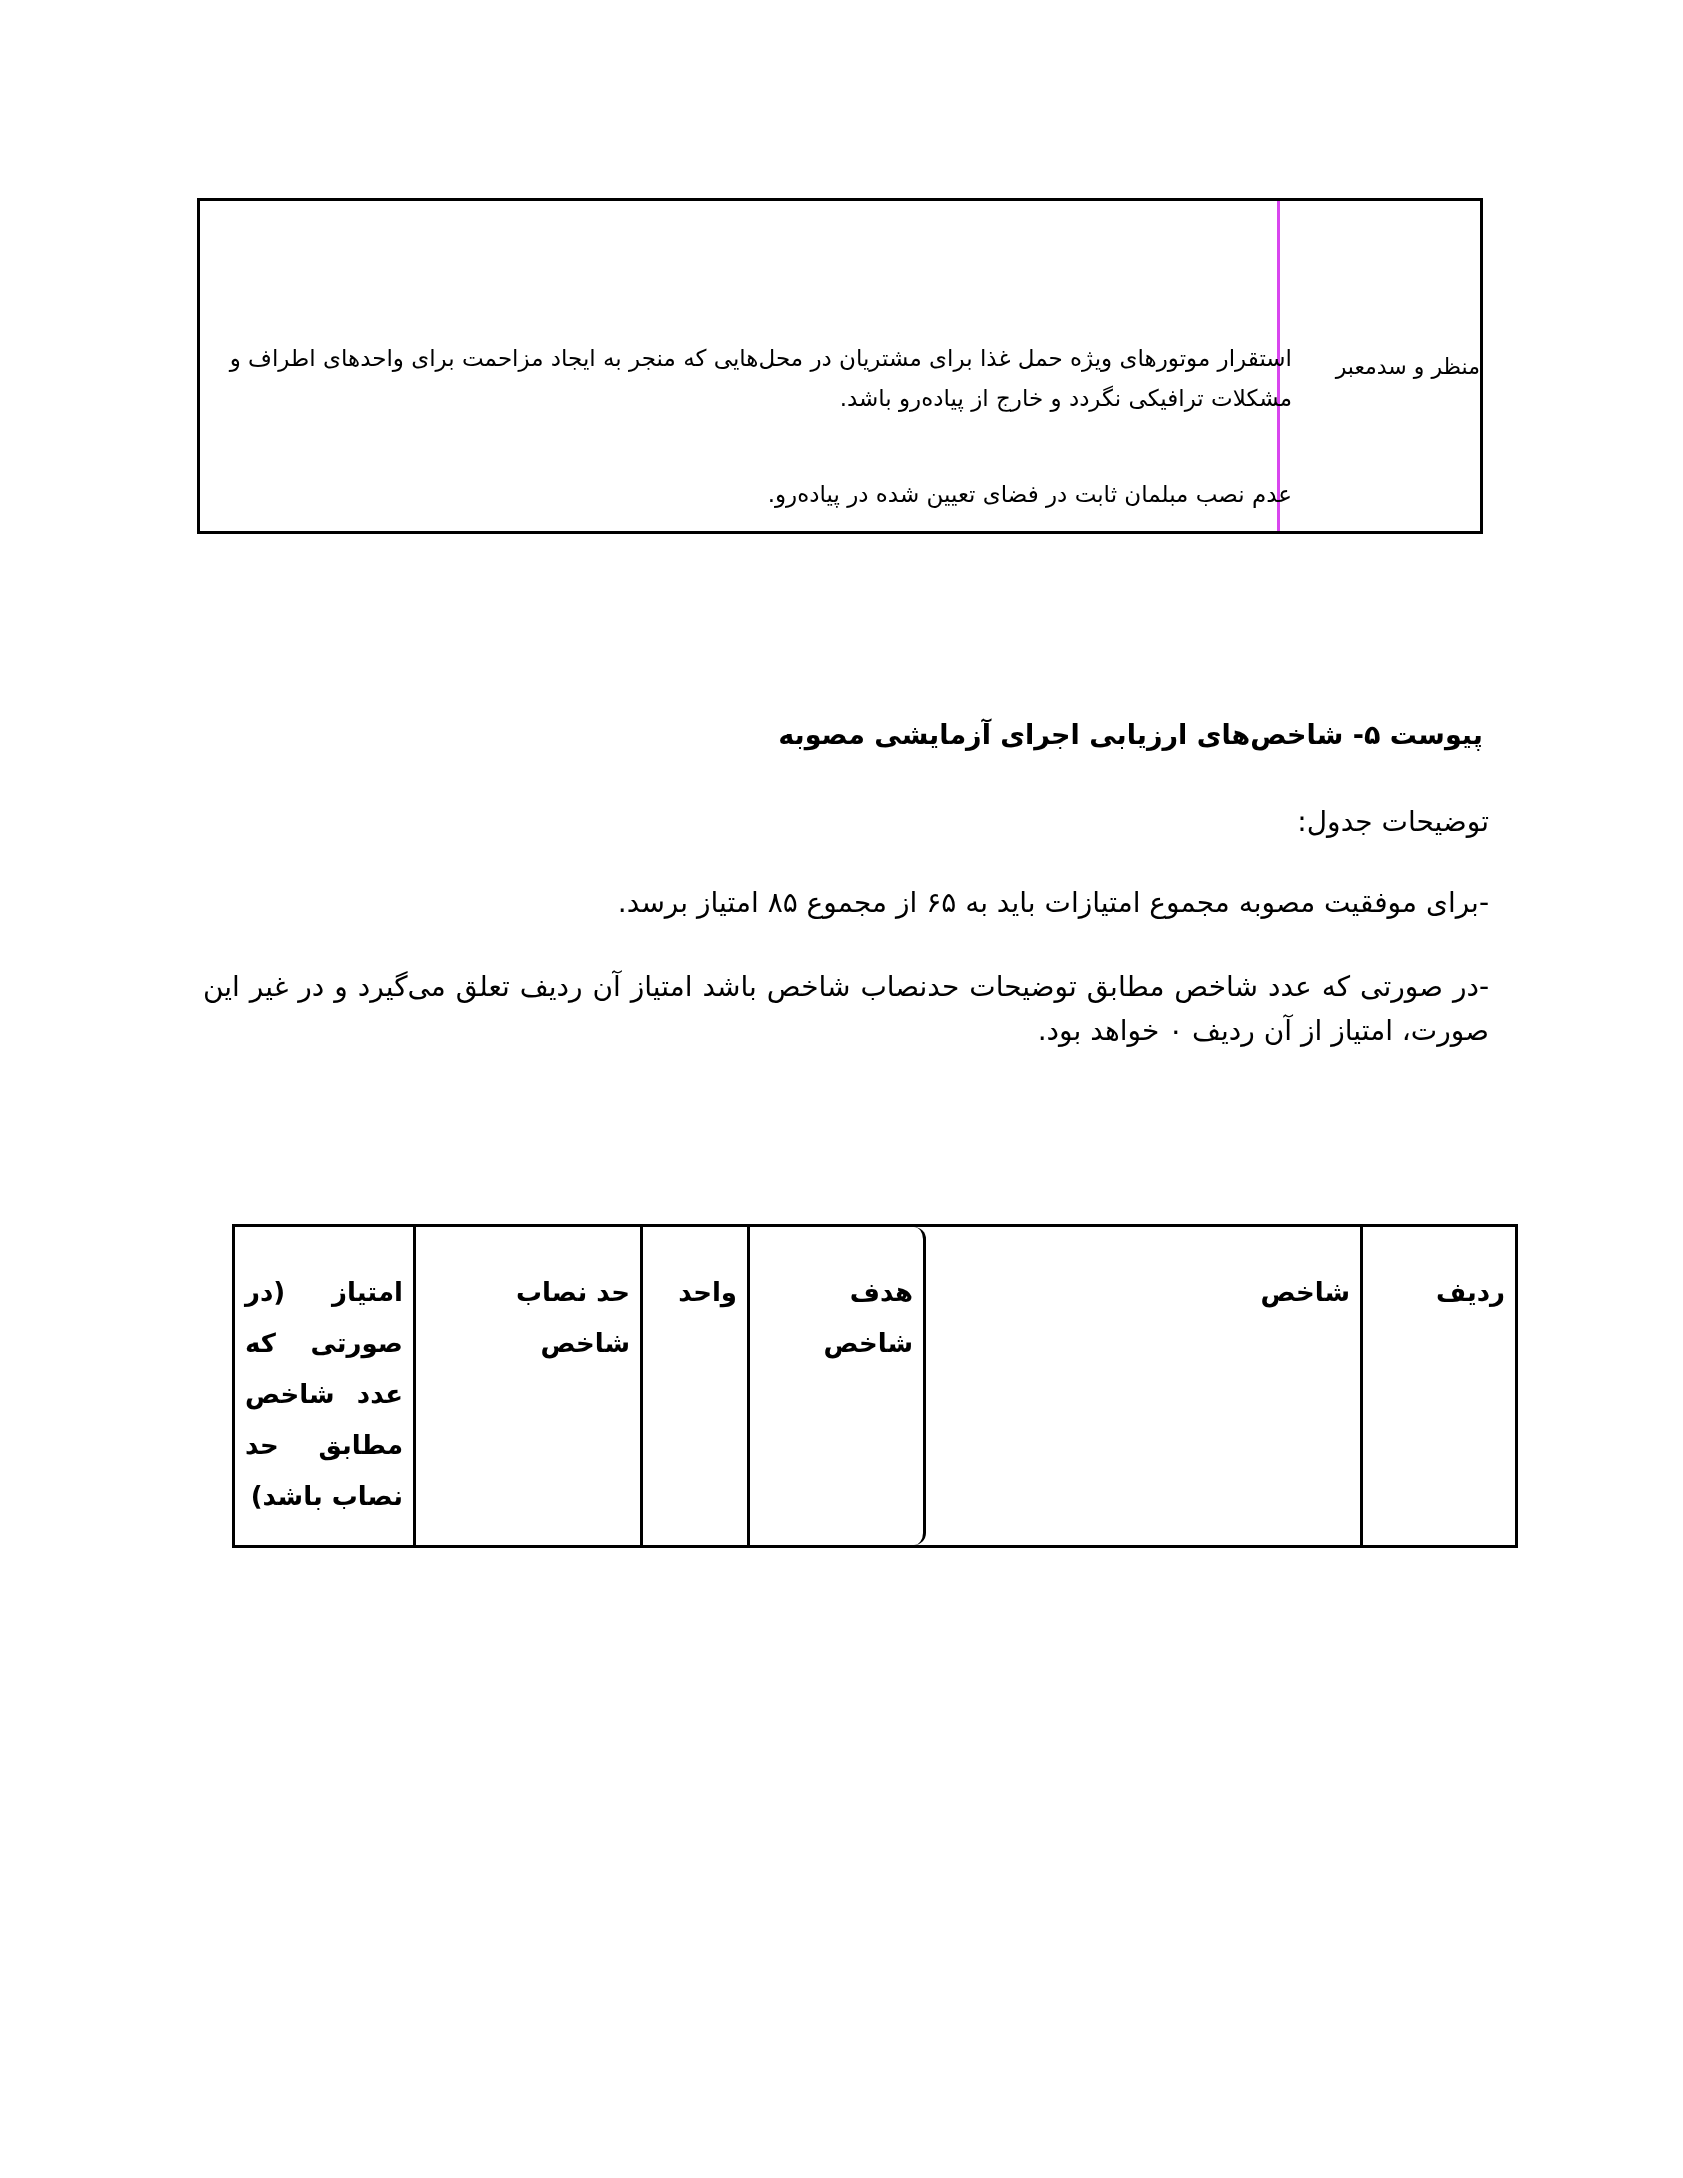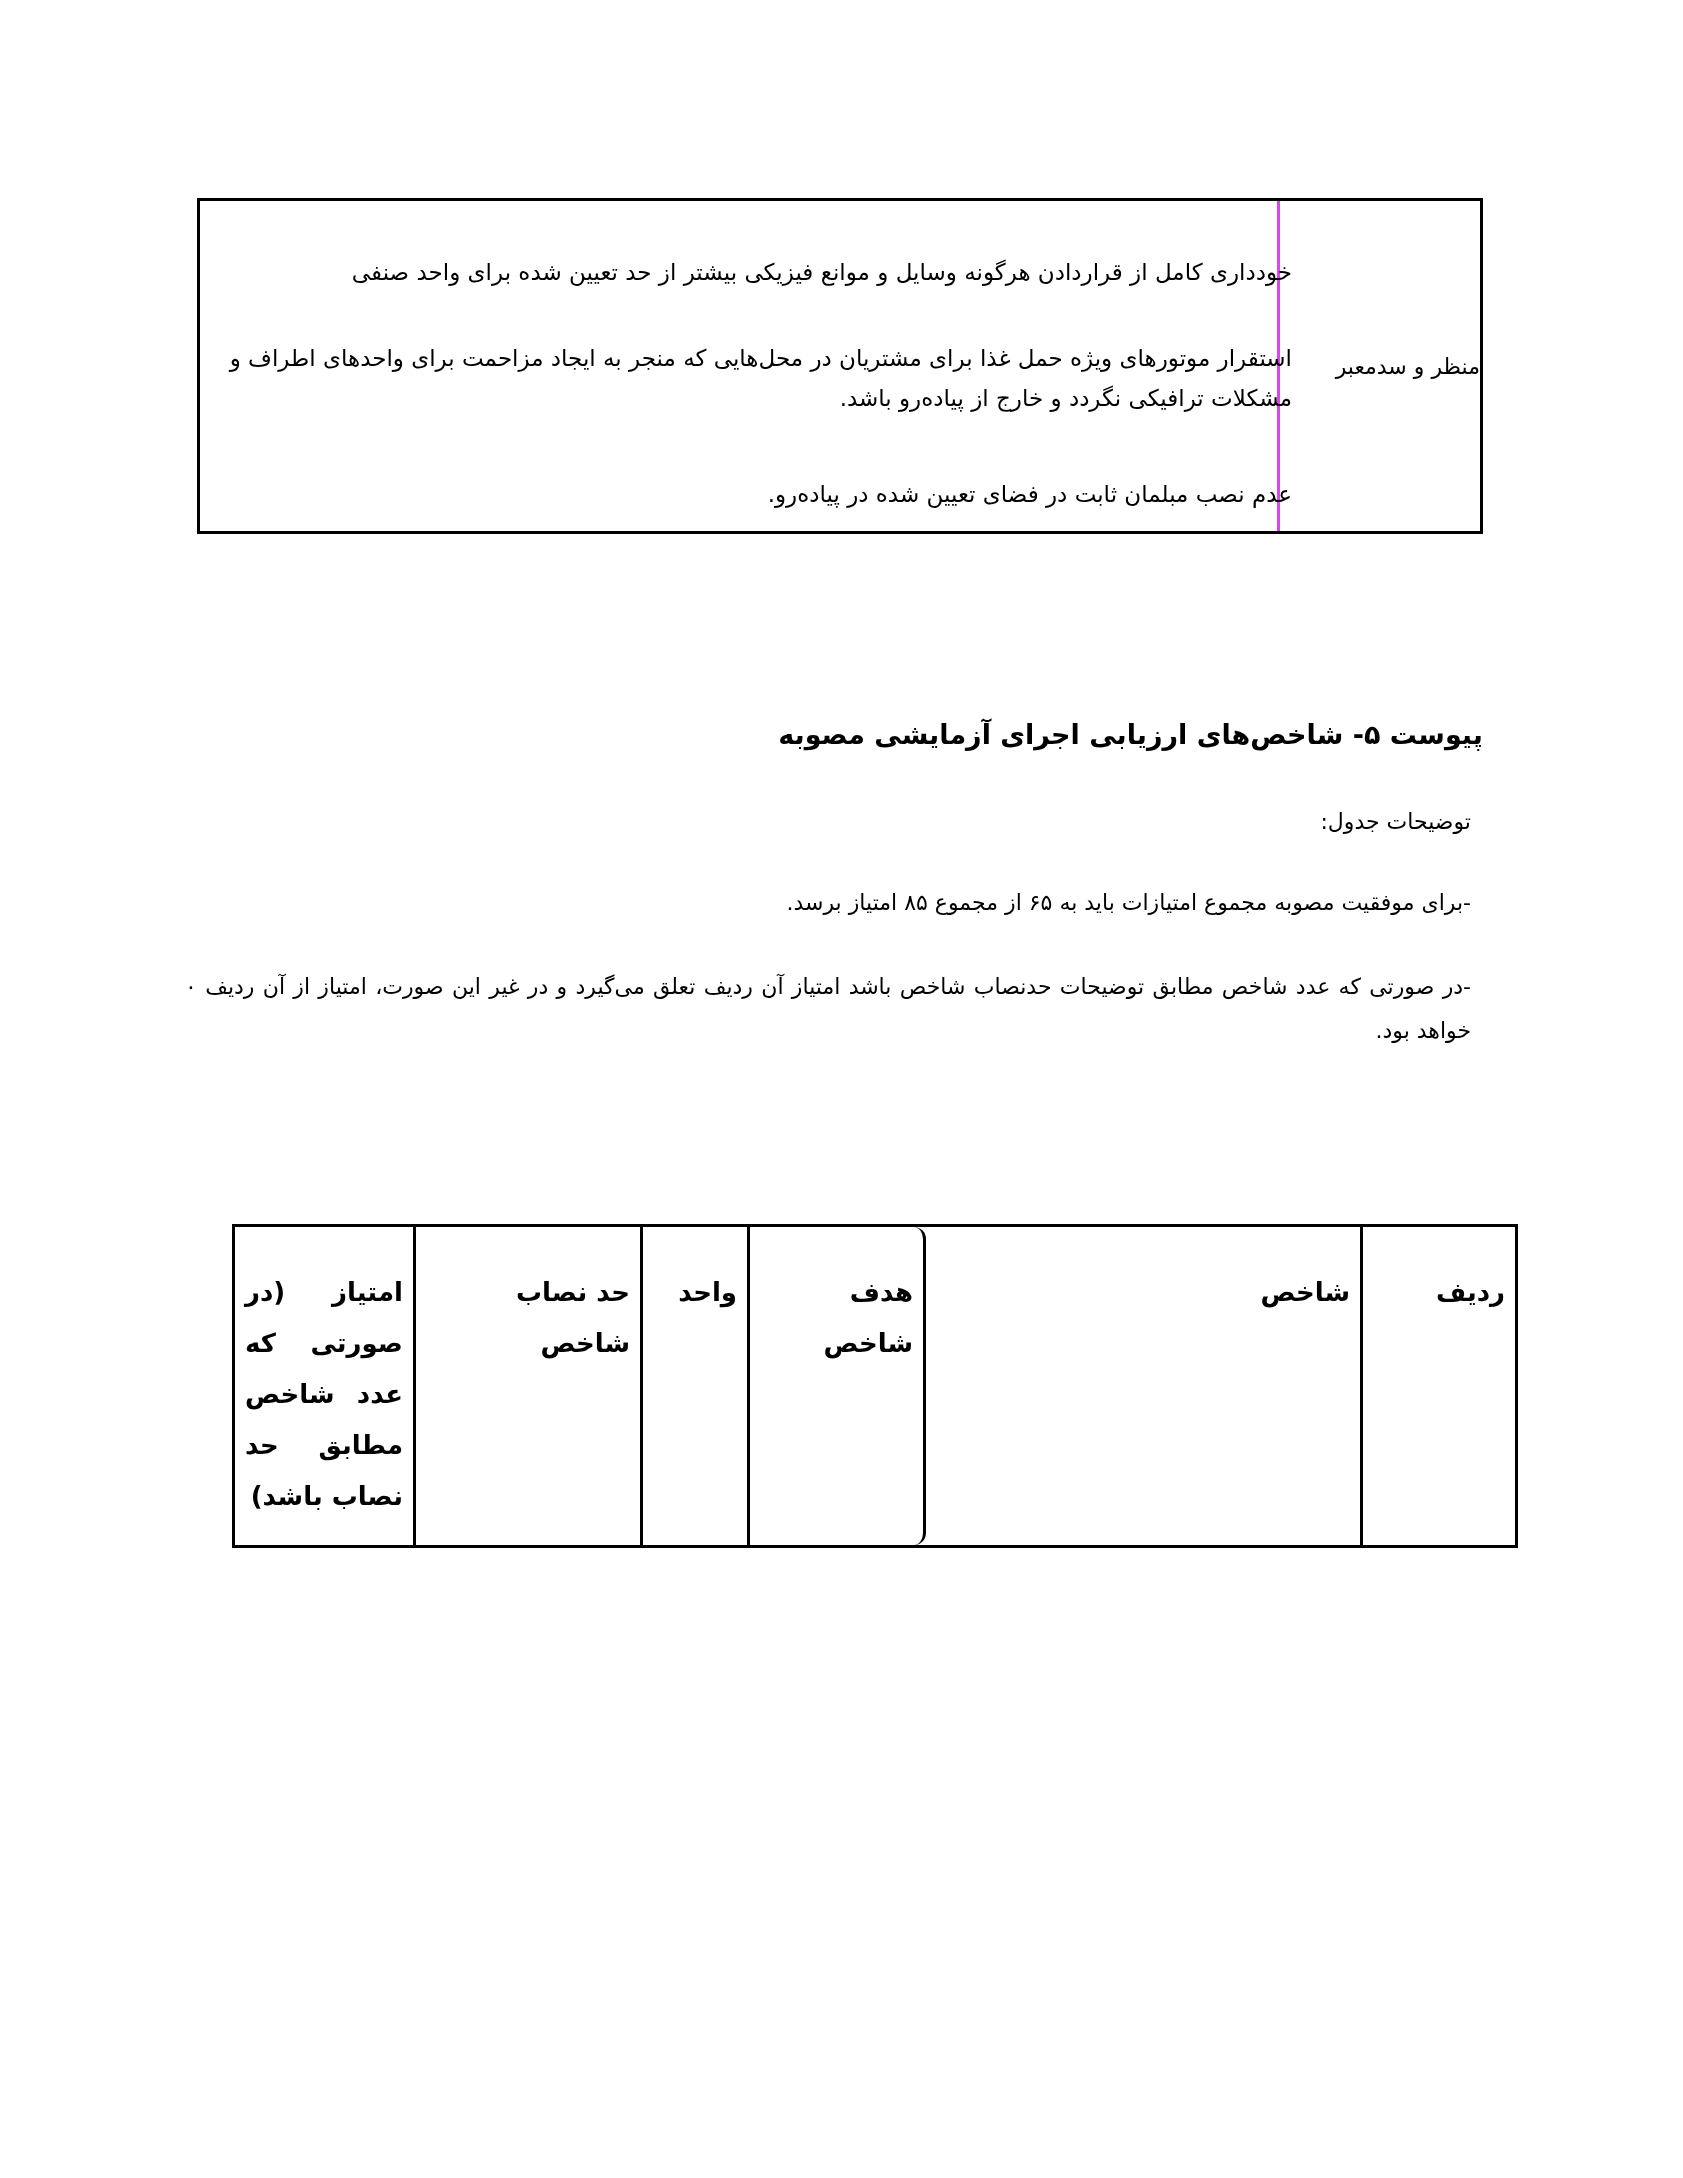--- a/index.html
+++ b/index.html
@@ -27,21 +27,21 @@
     #top-item-1 { top: 51px; }
     #top-item-2 { top: 137px; }
     #top-item-3 { top: 273px; }
 
     
     .heading {
       position: absolute; right: 200px; top: 719px; width: 1287px;
       font-size: 27px; font-weight: bold; text-align: right; direction: rtl;
     }
     .para {
-      position: absolute; right: 212px; width: 1286px; font-size: 22px;
+      position: absolute; right: 194px; width: 1286px; font-size: 28px;
       line-height: 44px; direction: rtl; text-align: right;
     }
     #desc-title { top: 800px; }
     #desc-1 { top: 881px; }
     #desc-2 { top: 965px; text-align: justify; text-align-last: right; }
 
     
     #kpi-table {
       position: absolute; left: 197px; top: 1224px; width: 1286px; height: 324px;
       border: 3px solid #000; box-sizing: border-box; margin-left: 35px;
@@ -56,21 +56,20 @@
     .col-score .txt { text-align: justify; text-align-last: right; }
   </style>
 </head>
 <body>
 
 <div id="top-table">
   <div class="label-cell">
     <span>منظر و سدمعبر</span>
   </div>
   <div class="content-cell">
-    <div id="top-item-1" class="item">خودداری کامل از قراردادن هرگونه وسایل و موانع فیزیکی بیشتر از حد تعیین شده برای واحد صنفی</div>
     <div id="top-item-2" class="item">استقرار موتورهای ویژه حمل غذا برای مشتریان در محل‌هایی که منجر به ایجاد مزاحمت برای واحدهای اطراف و مشکلات ترافیکی نگردد و خارج از پیاده‌رو باشد.</div>
     <div id="top-item-3" class="item">عدم نصب مبلمان ثابت در فضای تعیین شده در پیاده‌رو.</div>
   </div>
 </div>
 
 <div class="heading">پیوست ۵- شاخص‌های ارزیابی اجرای آزمایشی مصوبه</div>
 <div id="desc-title" class="para">توضیحات جدول:</div>
 <div id="desc-1" class="para">-برای موفقیت مصوبه مجموع امتیازات باید به ۶۵ از مجموع ۸۵ امتیاز برسد.</div>
 <div id="desc-2" class="para">-در صورتی که عدد شاخص مطابق توضیحات حدنصاب شاخص باشد امتیاز آن ردیف تعلق می‌گیرد و در غیر این صورت، امتیاز از آن ردیف ۰ خواهد بود.</div>
 

